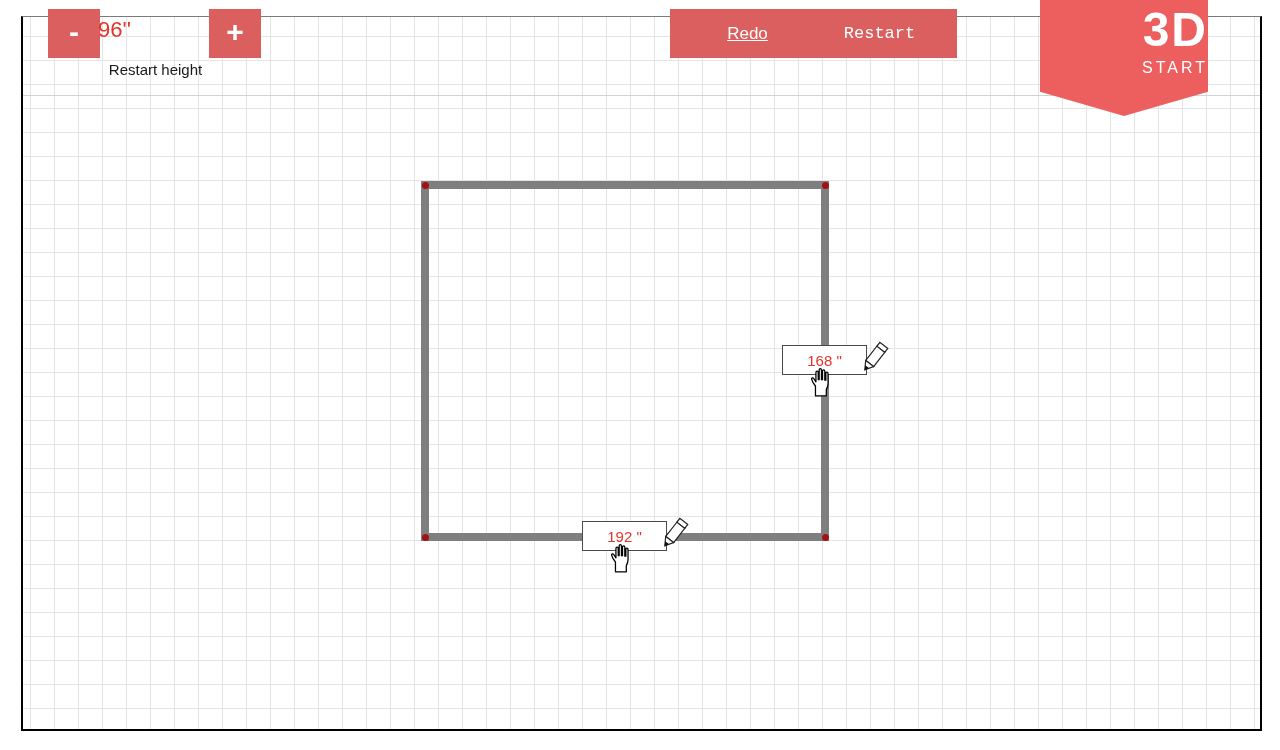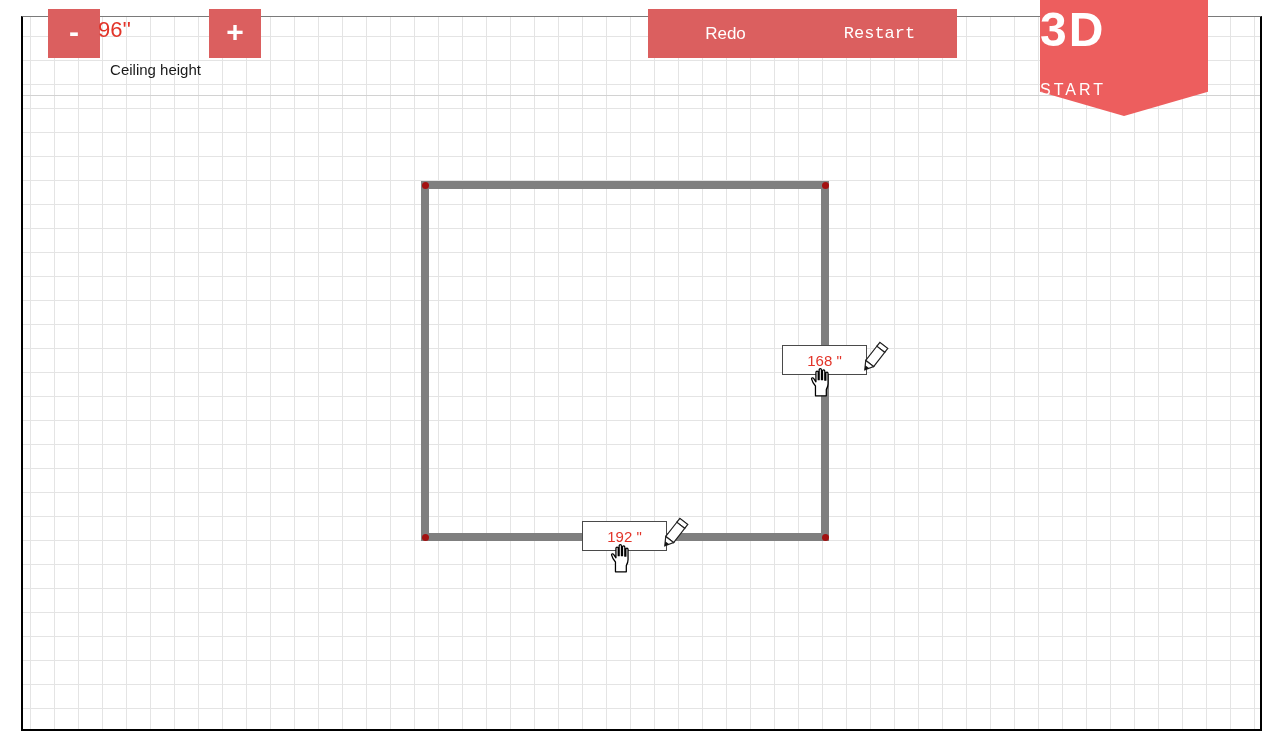--- a/index.html
+++ b/index.html
@@ -31,25 +31,25 @@
   .action-btn  { width:155px; height:49px; font-size:17px; }
   .ceil-value { left:98px; top:17px; width:111px; text-align:left;
                 color:#e23429; font-size:22px; }
   .ceil-label { left:48px; top:61px; width:215px; text-align:center;
                 color:#1a1a1a; font-size:15px; }
 
   
   .badge {
     left:1040px; top:0; width:168px; height:116px; background:#ed5e5e;
     clip-path:polygon(0 0, 100% 0, 100% 79%, 50% 100%, 0 79%);
-    display:flex; flex-direction:column; align-items:flex-start;
-    color:#fff; cursor:pointer;gap:16px;
+    display:flex; flex-direction:column; align-items:flex-end;
+    color:#fff; cursor:pointer;
   }
   .badge-title { font-size:48px; font-weight:bold; line-height:1.1; margin-top:4px; letter-spacing:2px; }
-  .badge-sub   { font-size:16px; letter-spacing:3px; margin-top:8px; }
+  .badge-sub   { font-size:16px; letter-spacing:3px; margin-top:2px; }
 
   
   .room-wall { left:421px; top:181px; width:408px; height:360px;
                border:8px solid #7f7f7f; background:transparent; }
   .corner-dot { width:7px; height:7px; border-radius:50%; background:#a31212; }
 
   
   .dim-box {
     width:85px; height:30px; background:#fff; border:1px solid #4a4a4a;
     color:#e23429; font-size:15px;
@@ -60,23 +60,23 @@
 </style>
 </head>
 <body>
 
 <div class="abs frame"></div>
 <div class="abs header-divider"></div>
 
 <button class="abs btn stepper-btn" style="left:48px; top:9px;">-</button>
 <div class="abs ceil-value">96''</div>
 <button class="abs btn stepper-btn" style="left:209px; top:9px;">+</button>
-<div class="abs ceil-label">Ceiling height</div>
+<div class="abs ceil-label">Restart height</div>
 
-<button class="abs btn action-btn" style="left:648px; top:9px;">Redo</button>
+<button class="abs btn action-btn" style="left:670px; top:9px;text-decoration:underline;">Redo</button>
 <button class="abs btn action-btn" style="left:802px; top:9px;font-family:Liberation Mono, monospace;">Restart</button>
 
 <div class="abs badge">
   <div class="badge-title">3D</div>
   <div class="badge-sub">START</div>
 </div>
 
 <div class="abs room-wall"></div>
 
 <div class="abs corner-dot" style="left:422px; top:182px;"></div>

